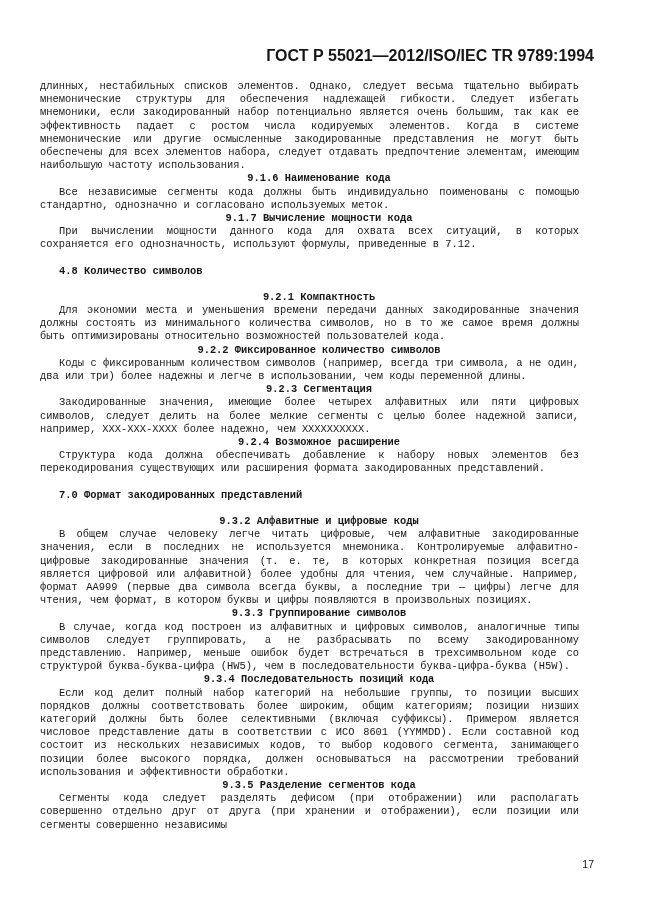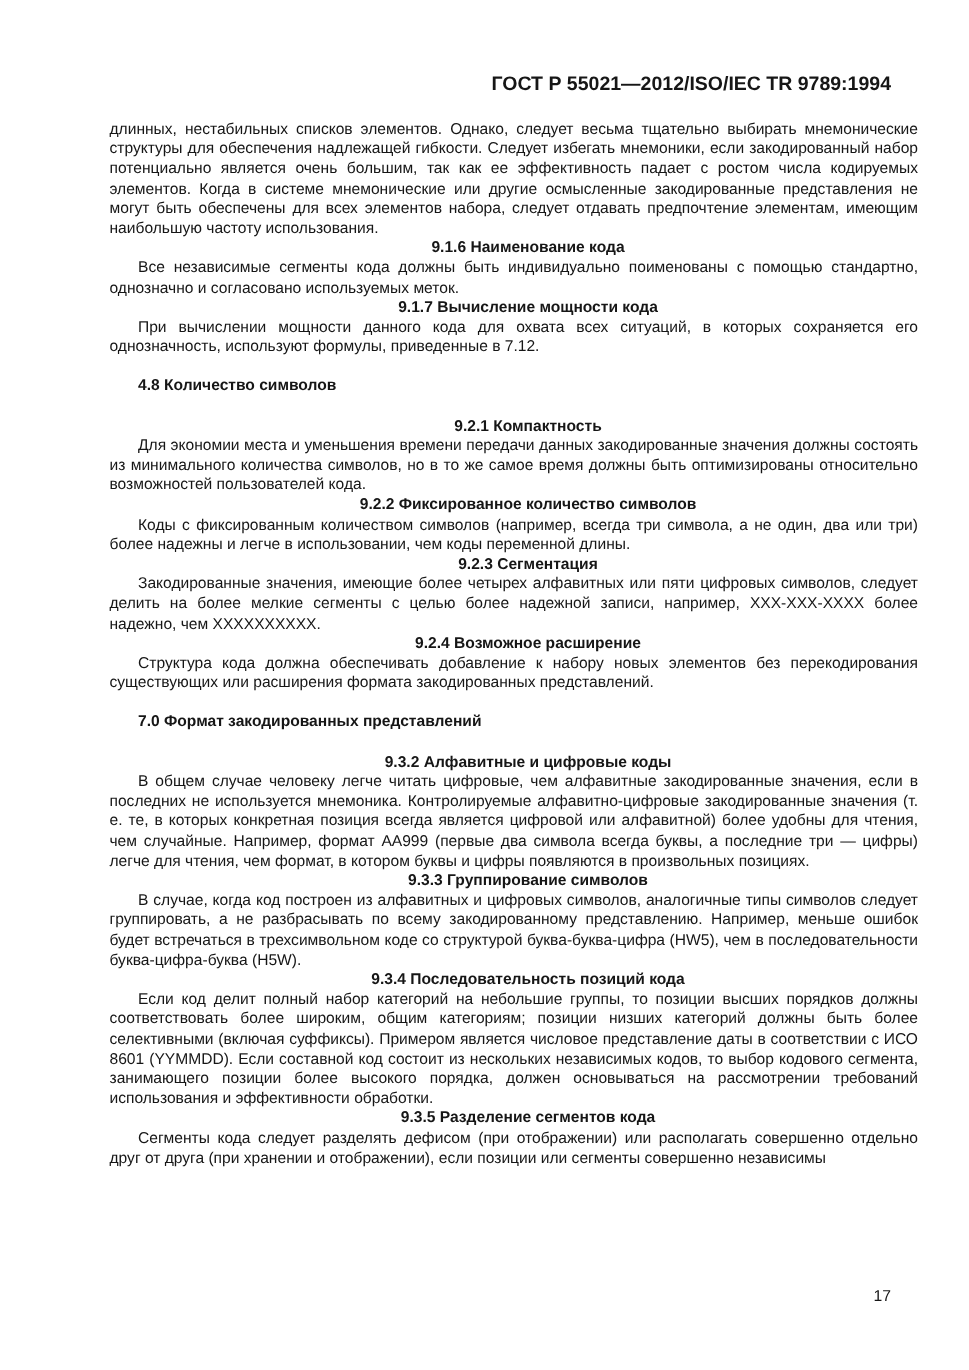--- a/index.html
+++ b/index.html
@@ -15,33 +15,34 @@
     font-family: "Liberation Sans", sans-serif;
     color: #161616;
     overflow: hidden;
   }
   .doc-header {
     position: absolute;
     top: 49px;
     left: 55px;
     width: 539px;
     text-align: right;
-    font-size: 13px;
+    font-size: 16px;
     font-weight: bold;
     line-height: 13px;
   }
   .doc-content {
     position: absolute;
     top: 80px;
-    left: 73px;
+    left: 40px;
     width: 539px;
     font-size: 10.4px;
     line-height: 13.2px;
     text-align: justify;
     hyphens: auto;
+    font-family: Liberation Mono, monospace;
   }
   .doc-content p,
   .doc-content h3,
   .doc-content h4 {
     margin: 0;
     padding: 0;
     font-size: 10.4px;
     line-height: 13.2px;
     text-indent: 19px;
   }

